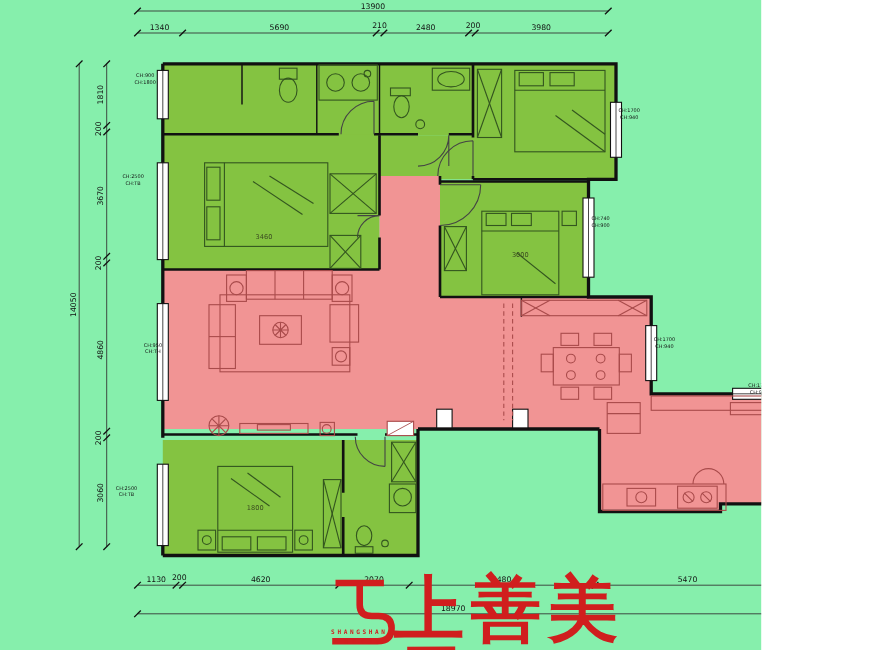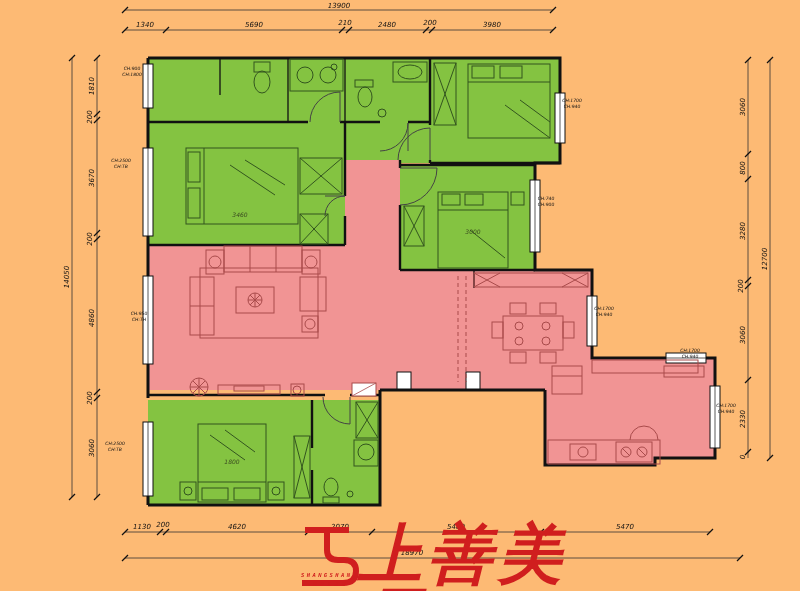--- a/index.html
+++ b/index.html
@@ -1,17 +1,17 @@
 <!DOCTYPE html>
 <html><head>
 <meta charset="utf-8">
 <style>
   html,body{margin:0;padding:0;background:#fff;}
-  #stage{position:relative;width:800px;height:591px;background:#fdba74;overflow:hidden;
-         font-family:"DejaVu Sans","Liberation Sans",sans-serif;font-style:italic;}
+  #stage{position:relative;width:692px;height:591px;background:#86efac;overflow:hidden;
+         font-family:"DejaVu Sans","Liberation Sans",sans-serif;}
   svg{position:absolute;left:0;top:0;}
   .dim{font-size:7px;fill:#111;font-family:"DejaVu Sans","Liberation Sans",sans-serif;}
   .winlbl{font-size:4.5px;fill:#111;font-family:"DejaVu Sans","Liberation Sans",sans-serif;}
   .bedlbl{font-size:6px;fill:#3a4a20;font-family:"DejaVu Sans","Liberation Sans",sans-serif;}
   .wall{stroke:#111;fill:none;}
   .dimline{stroke:#333;stroke-width:0.8;fill:none;}
   .tick{stroke:#111;stroke-width:1.2;}
   .furn-g{stroke:#33551f;fill:none;stroke-width:1;}
   .furn-r{stroke:#a94b4b;fill:none;stroke-width:1;}
   .door{stroke:#444;fill:none;stroke-width:1;}

